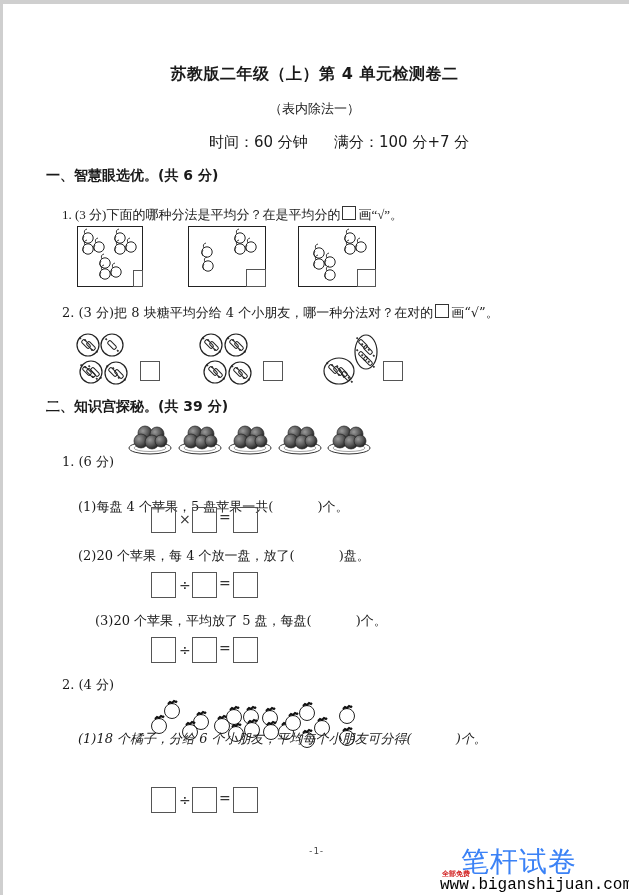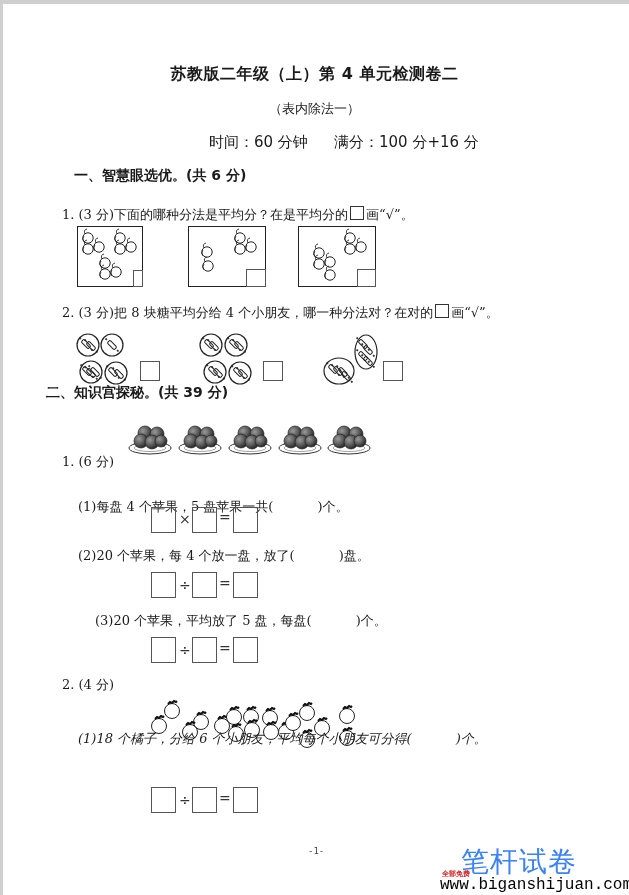--- a/index.html
+++ b/index.html
@@ -26,25 +26,25 @@
 </style>
 </head>
 <body>
 
 <div class="frame-top"></div>
 <div class="frame-left"></div>
 
 <div class="abs title">苏教版二年级（上）第 4 单元检测卷二</div>
 <div class="abs subtitle">（表内除法一）</div>
 <div class="abs meta" style="left:193px;">时间：60 分钟</div>
-<div class="abs meta" style="left:318px;">满分：100 分+16 分</div>
-
-<div class="abs section" style="left:46px; top:167px;margin-left:28px;">一、智慧眼选优。(共 6 分)</div>
-
-<div class="abs q" style="left:62px; top:206px;">
+<div class="abs meta" style="left:318px;">满分：100 分+7 分</div>
+
+<div class="abs section" style="left:46px; top:167px;">一、智慧眼选优。(共 6 分)</div>
+
+<div class="abs q" style="left:62px; top:206px;font-family:Liberation Serif, serif;">
   <span>1.</span>
   <span>(3 分)下面的哪种分法是平均分？在是平均分的</span><span class="sq-inline"></span><span>画“√”。</span>
 </div>
 
 <div>
   <div class="box3" style="left:77px; top:226px; width:66px; height:61px;"></div>
   <div class="ansbox" style="left:133px; top:270px; width:10px; height:17px;"></div>
 </div>
 <div>
   <div class="box3" style="left:188px; top:226px; width:78px; height:61px;"></div>
@@ -136,21 +136,21 @@
   <ellipse cx="366" cy="352" rx="11" ry="17" fill="none" stroke="#222" stroke-width="1.2"></ellipse>
   <use href="#cnd" x="363" y="344"></use>
     <use href="#cnd" x="368" y="350"></use>
     <use href="#cnd" x="363" y="356"></use>
     <use href="#cnd" x="368" y="361"></use>
 </svg>
 <div class="ansbox" style="left:140px; top:361px; width:20px; height:20px;"></div>
 <div class="ansbox" style="left:263px; top:361px; width:20px; height:20px;"></div>
 <div class="ansbox" style="left:383px; top:361px; width:20px; height:20px;"></div>
 
-<div class="abs section" style="left:46px; top:384px;">二、知识宫探秘。(共 39 分)</div>
+<div class="abs section" style="left:46px; top:398px;">二、知识宫探秘。(共 39 分)</div>
 
 <div class="abs q" style="left:62px; top:453px;">
   <span>1.</span>
   <span>(6 分)</span>
 </div>
 
 <svg width="629" height="895" style="left:0;top:0;">
   <defs>
     <radialGradient id="agr" cx="35%" cy="35%" r="65%">
       <stop offset="0" stop-color="#9a9a9a"></stop>

